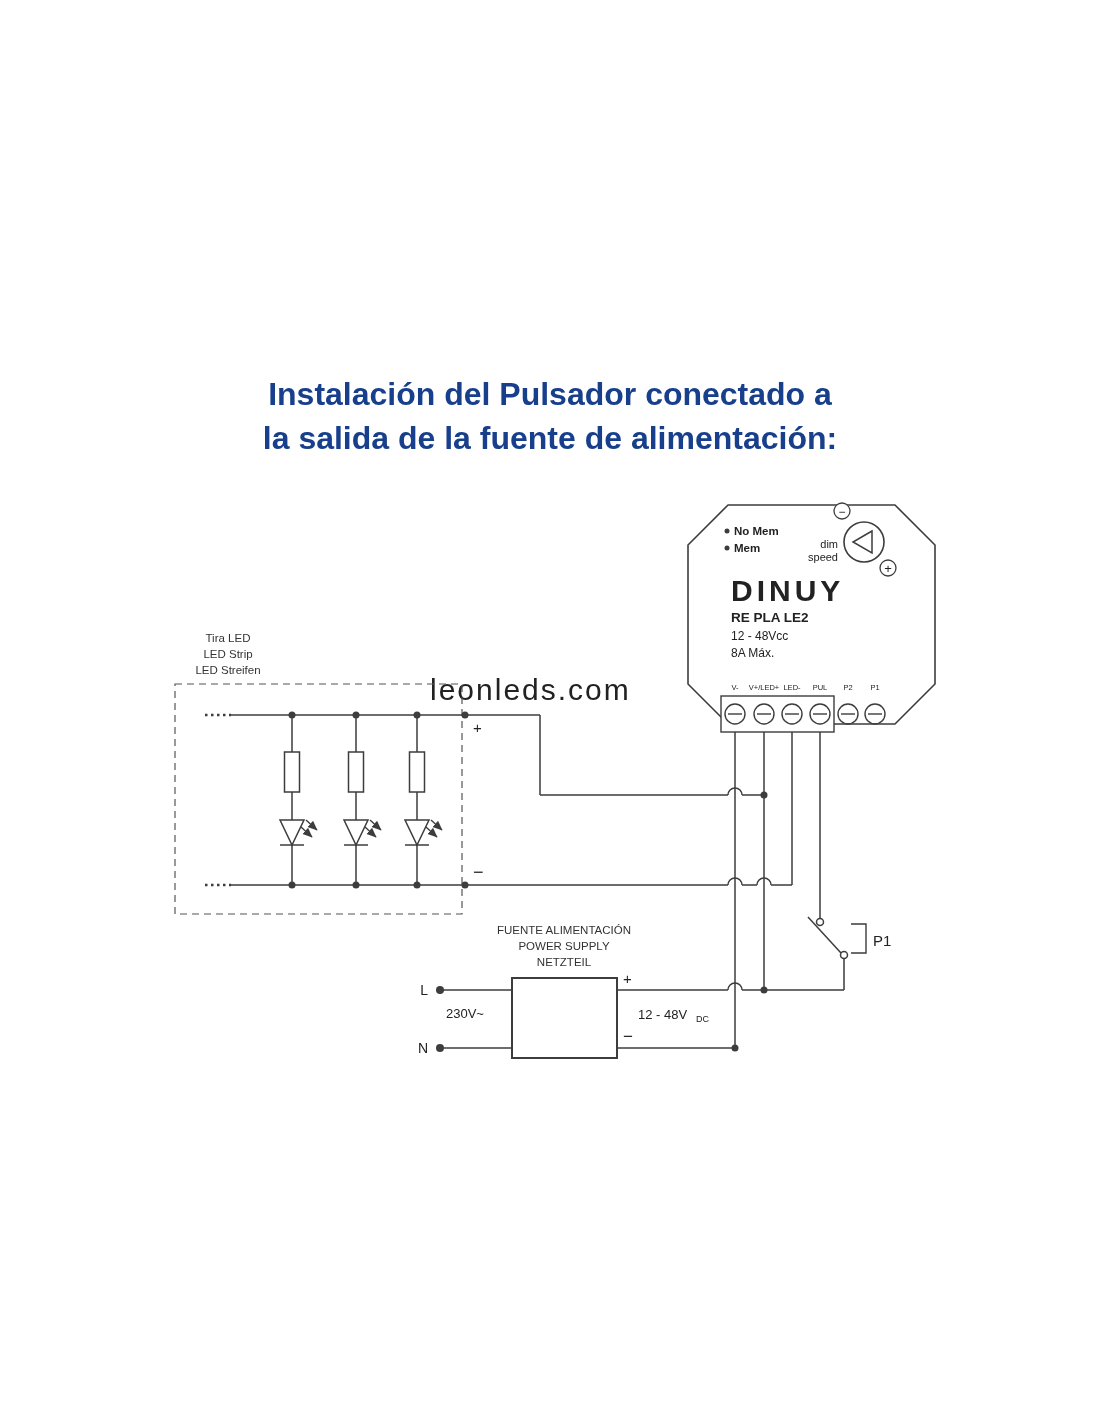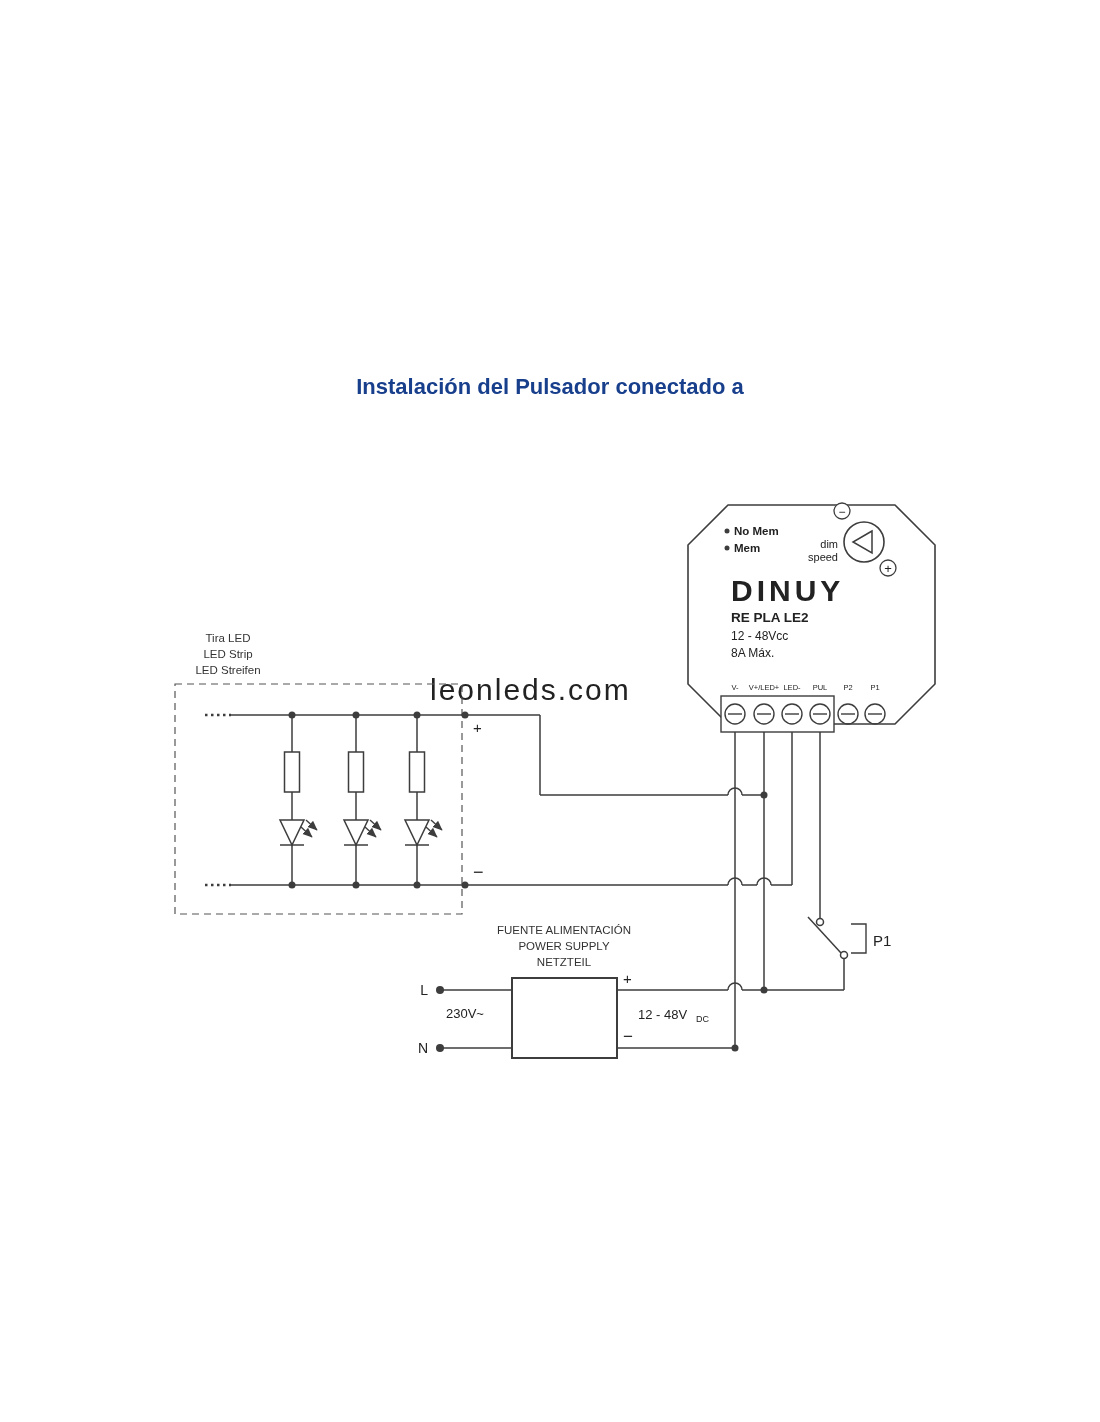--- a/index.html
+++ b/index.html
@@ -1,34 +1,35 @@
 <!DOCTYPE html>
 <html><head>
 <meta charset="utf-8">
 <style>
   html,body{margin:0;padding:0;background:#fff;}
   .page{position:relative;width:1100px;height:1422px;background:#ffffff;overflow:hidden;
         font-family:"Liberation Sans",sans-serif;}
   .title{position:absolute;top:372px;left:0;right:0;text-align:center;
-         color:#183f8c;font-size:22px;font-weight:700;line-height:1.38;}
+         color:#183f8c;font-size:32px;font-weight:700;line-height:1.38;}
   svg{position:absolute;left:0;top:0;}
   svg text{font-family:"Liberation Sans",sans-serif;fill:#222;}
   .wire{stroke:#3d3d3d;stroke-width:1.5;fill:none;}
   .thin{stroke:#3d3d3d;stroke-width:1.4;fill:none;}
   .comp{fill:#ffffff;stroke:#3d3d3d;stroke-width:1.5;}
   .dot{fill:#3d3d3d;}
   .lbl{font-size:11.5px;fill:#333;}
 </style>
 </head>
 <body>
 
 <div class="page">
 
   <div class="title">
     <div>Instalación del Pulsador conectado a</div>
+    <div>la salida de la fuente de alimentación:</div>
   </div>
 
   <svg width="1100" height="1422" viewBox="0 0 1100 1422">
     <defs>
       <marker id="ah" markerWidth="9" markerHeight="9" refX="6.5" refY="3" orient="auto">
         <path d="M0,0 L7,3 L0,6 z" fill="#3d3d3d"></path>
       </marker>
     </defs>
 
     <text x="430" y="700" font-size="30" letter-spacing="2" fill="#c9c9c9">leonleds.com</text>

